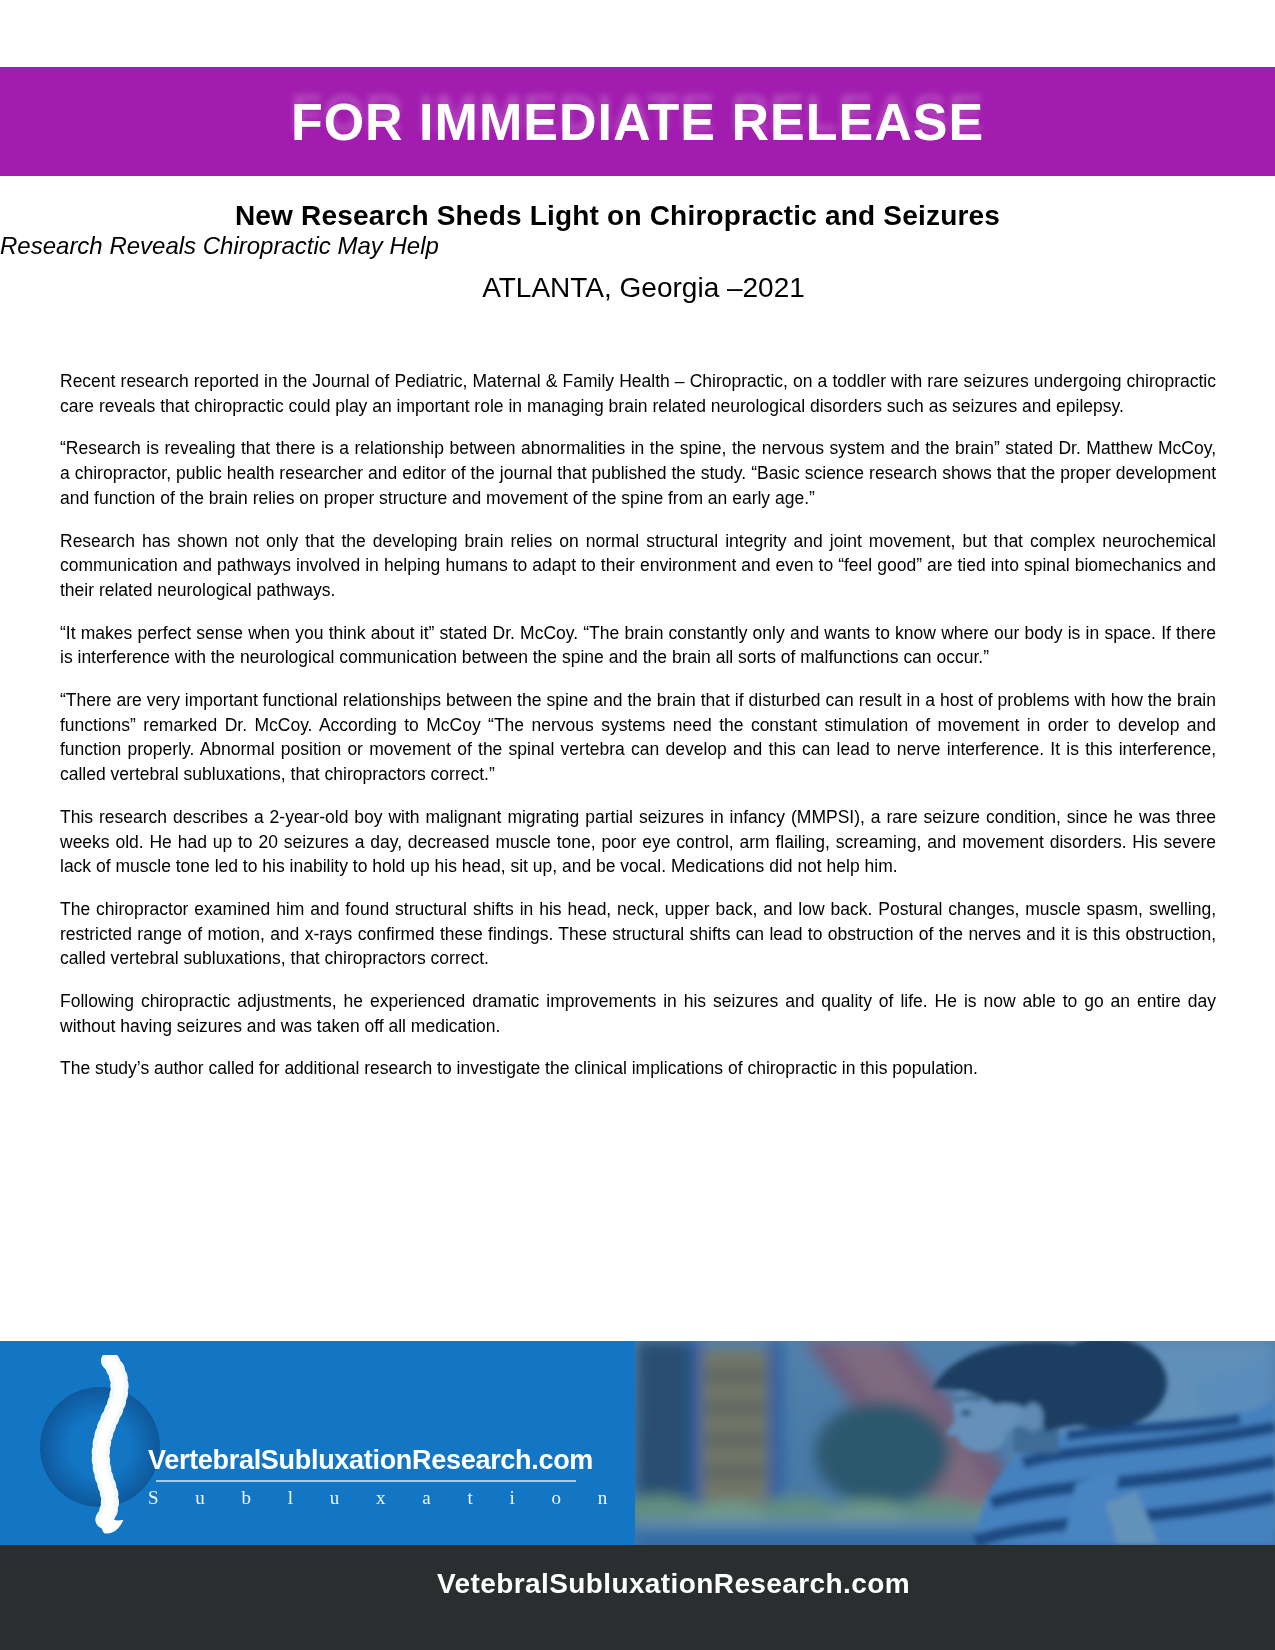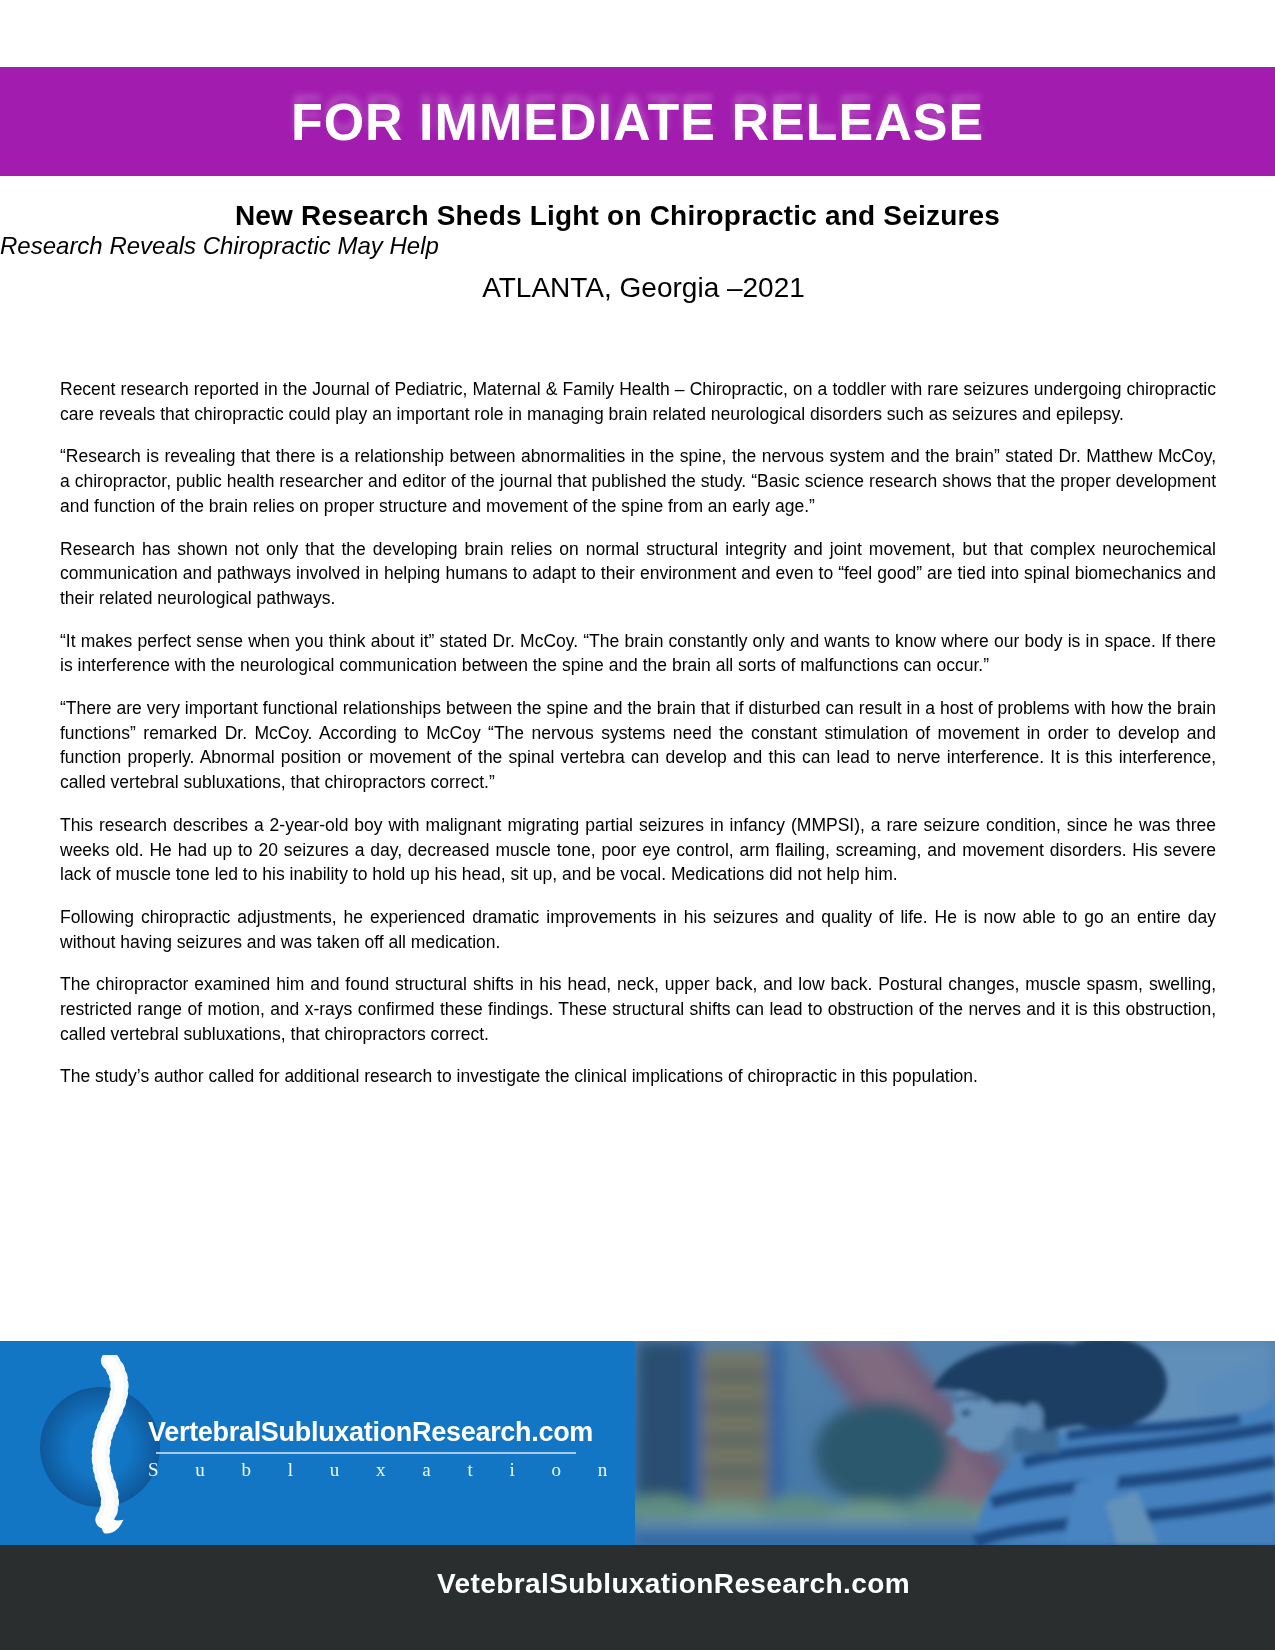--- a/index.html
+++ b/index.html
@@ -30,34 +30,34 @@
   .dateline{
     position:absolute;left:0;top:272px;width:1235px;text-align:center;
     font-size:28px;
     padding-left:26px;
   }
   
   .body-copy{
     position:absolute;left:60px;top:369px;width:1156px;
     font-size:17.5px;line-height:24.7px;text-align:justify;
   }
-  .body-copy p{margin:8px 0 18px 0;}
+  .body-copy p{margin:0 0 18px 0;}
   
   .footer-band{
     position:absolute;left:0;top:1341px;width:1275px;height:204px;
     background:#1376c5;overflow:hidden;
   }
   .logo-circle{
     position:absolute;left:40px;top:46px;width:120px;height:120px;border-radius:50%;
     background:radial-gradient(circle at 50% 50%, rgba(10,60,120,0) 35%, rgba(9,53,105,0.45) 70%, rgba(9,45,92,0.65) 88%, rgba(9,45,92,0) 100%);
   }
   .spine-icon{position:absolute;left:80px;top:14px;width:60px;height:182px;}
   .logo-text{position:absolute;left:148px;top:76px;width:470px;}
   .logo-site{
-    color:#ffffff;font-weight:700;font-size:27px;letter-spacing:-0.3px;white-space:nowrap;
+    color:#ffffff;font-weight:700;font-size:27px;letter-spacing:-0.3px;white-space:nowrap;margin-top:28px;
   }
   .logo-rule{width:420px;height:0;border-bottom:2px solid #a6cbea;margin:4px 0 5px 8px;}
   .logo-tagline{
     color:#f2f7fb;font-family:"Liberation Serif",serif;font-size:19px;
     letter-spacing:9px;word-spacing:14px;white-space:nowrap;
   }
   .footer-photo{position:absolute;left:635px;top:0;width:640px;height:204px;}
   
   .bottom-bar{
     position:absolute;left:0;top:1545px;width:1275px;height:105px;background:#2a2e2f;
@@ -78,22 +78,22 @@
 <div class="headline-sub">Research Reveals Chiropractic May Help</div>
 <div class="dateline">ATLANTA, Georgia –2021</div>
 
 <div class="body-copy">
   <p>Recent research reported in the Journal of Pediatric, Maternal &amp; Family Health – Chiropractic, on a toddler with rare seizures undergoing chiropractic care reveals that chiropractic could play an important role in managing brain related neurological disorders such as seizures and epilepsy.</p>
   <p>“Research is revealing that there is a relationship between abnormalities in the spine, the nervous system and the brain” stated Dr. Matthew McCoy, a chiropractor, public health researcher and editor of the journal that published the study. “Basic science research shows that the proper development and function of the brain relies on proper structure and movement of the spine from an early age.”</p>
   <p>Research has shown not only that the developing brain relies on normal structural integrity and joint movement, but that complex neurochemical communication and pathways involved in helping humans to adapt to their environment and even to “feel good” are tied into spinal biomechanics and their related neurological pathways.</p>
   <p>“It makes perfect sense when you think about it” stated Dr. McCoy. “The brain constantly only and wants to know where our body is in space. If there is interference with the neurological communication between the spine and the brain all sorts of malfunctions can occur.”</p>
   <p>“There are very important functional relationships between the spine and the brain that if disturbed can result in a host of problems with how the brain functions” remarked Dr. McCoy. According to McCoy “The nervous systems need the constant stimulation of movement in order to develop and function properly. Abnormal position or movement of the spinal vertebra can develop and this can lead to nerve interference. It is this interference, called vertebral subluxations, that chiropractors correct.”</p>
   <p>This research describes a 2-year-old boy with malignant migrating partial seizures in infancy (MMPSI), a rare seizure condition, since he was three weeks old.  He had up to 20 seizures a day, decreased muscle tone, poor eye control, arm flailing, screaming, and movement disorders.  His severe lack of muscle tone led to his inability to hold up his head, sit up, and be vocal.  Medications did not help him.</p>
+  <p>The chiropractor examined him and found structural shifts in his head, neck, upper back, and low back.  Postural changes, muscle spasm, swelling, restricted range of motion, and x-rays confirmed these findings.  These structural shifts can lead to obstruction of the nerves and it is this obstruction, called vertebral subluxations, that chiropractors correct.</p>
   <p>Following chiropractic adjustments, he experienced dramatic improvements in his seizures and quality of life.  He is now able to go an entire day without having seizures and was taken off all medication.</p>
-  <p>The chiropractor examined him and found structural shifts in his head, neck, upper back, and low back.  Postural changes, muscle spasm, swelling, restricted range of motion, and x-rays confirmed these findings.  These structural shifts can lead to obstruction of the nerves and it is this obstruction, called vertebral subluxations, that chiropractors correct.</p>
   <p>The study’s author called for additional research to investigate the clinical implications of chiropractic in this population.</p>
 </div>
 
 <div class="footer-band">
   <div class="logo-circle"></div>
 
   <svg class="spine-icon" viewBox="0 0 60 190" xmlns="http://www.w3.org/2000/svg">
     <g fill="none" stroke="#ffffff" stroke-linecap="round">
 
       <path d="M30,6 C46,26 40,46 30,66 C19,90 17,110 26,134 C32,151 31,160 24,172" stroke-width="19" stroke-dasharray="2.5 6.5" opacity="0.95"></path>

